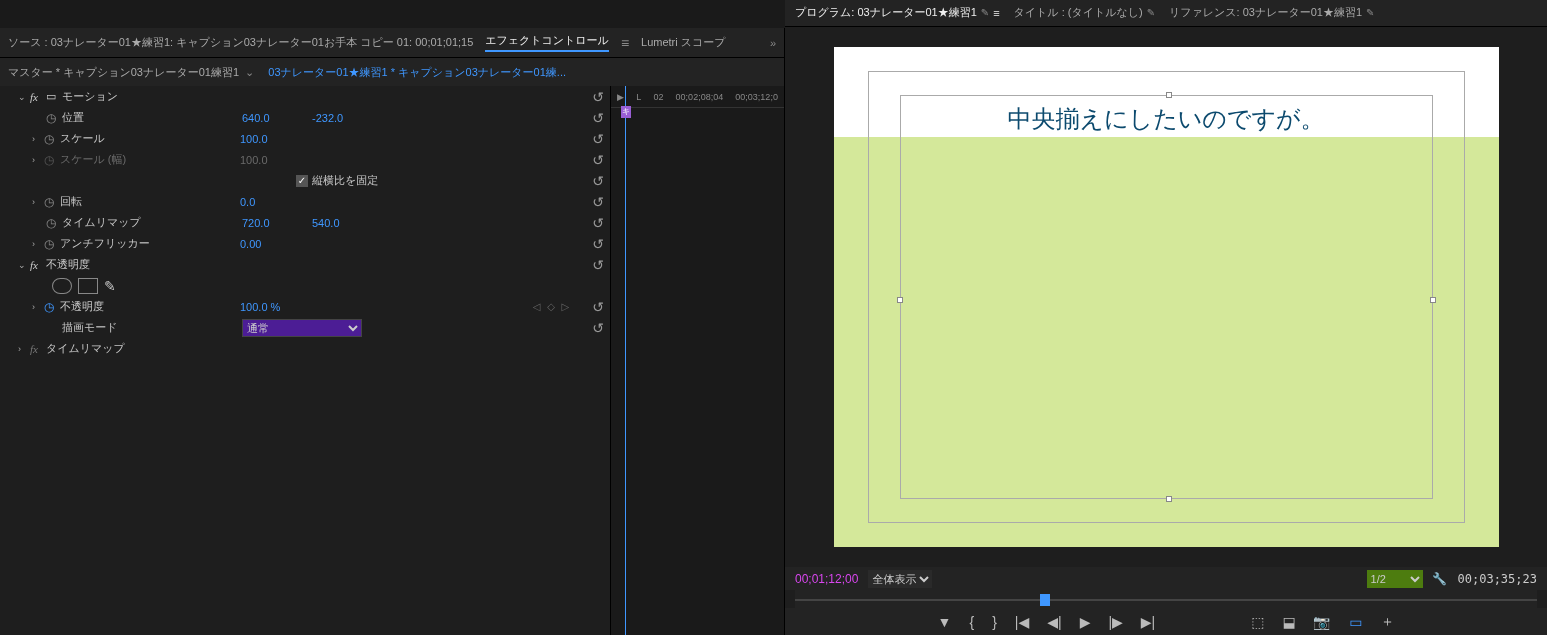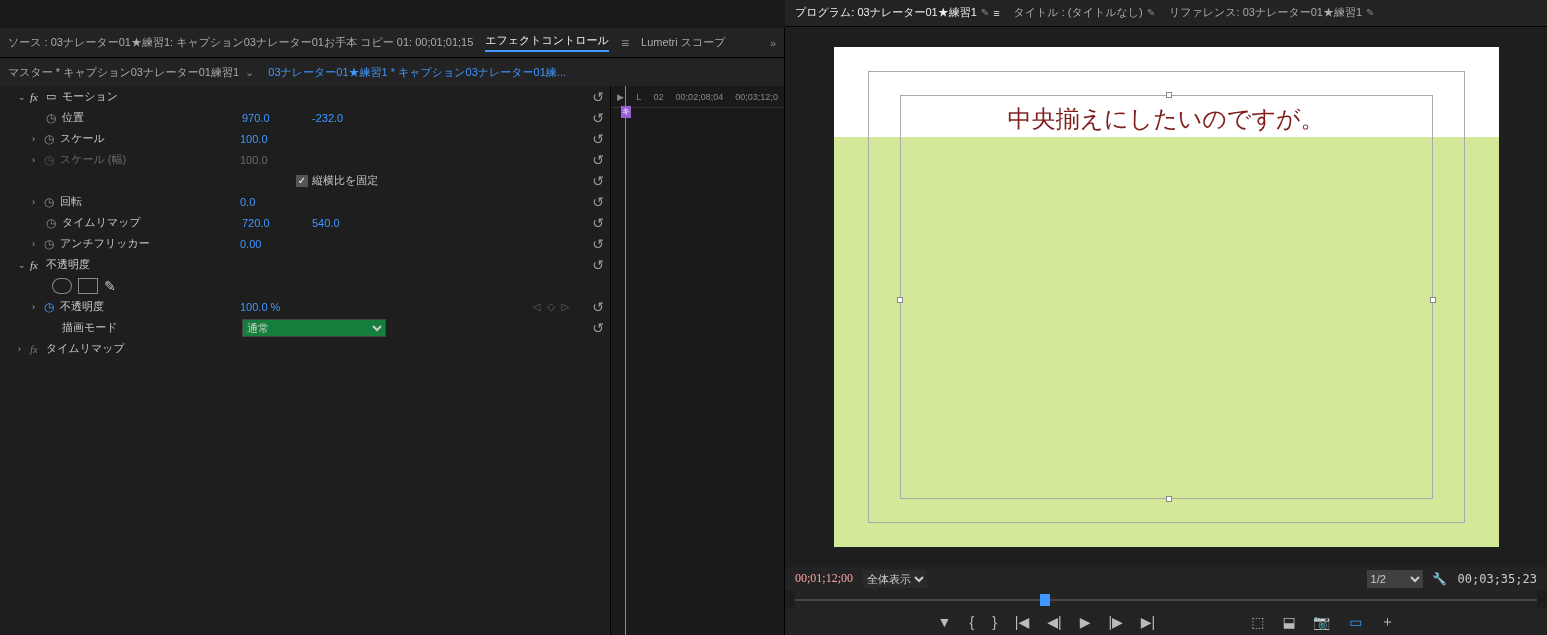--- a/index.html
+++ b/index.html
@@ -127,22 +127,22 @@
 .prop-row .value { color: #3f97ff; width: 70px; }
 .prop-row .value.dim { color: #6a6a6a; }
 .prop-row .kf-nav { width: 60px; text-align: center; color: #666; font-size: 10px; letter-spacing: 2px;}
 .prop-row .reset { width: 22px; text-align: right; color: #999; font-size: 14px; }
 .prop-row .checkbox {
   width: 12px; height: 12px; background: #555; display: inline-flex;
   align-items: center; justify-content: center; font-size: 10px; color: #fff;
   margin-right: 4px;
 }
 .prop-row select {
-  background: #15803d; border: 1px solid #444; color: #ccc; font-size: 11px;
-  width: 144px; height: 18px;
+  background: #4c1d95; border: 1px solid #444; color: #ccc; font-size: 11px;
+  width: 120px; height: 18px;
 }
 .opacity-tools { display: flex; gap: 6px; padding-left: 46px; }
 .opacity-tools .tool {
   width: 20px; height: 16px; border: 1px solid #888; display: flex;
   align-items: center; justify-content: center; font-size: 12px;
 }
 .opacity-tools .tool.ellipse { border-radius: 50%/60%; }
 
 
 .right-panel {
@@ -197,42 +197,42 @@
   position: absolute;
   left: 66px; right: 66px; top: 48px; bottom: 48px;
   border: 1px solid #aaa;
 }
 .canvas .caption-text {
   position: absolute;
   top: 56px;
   left: 0; right: 0;
   text-align: center;
   font-size: 24px;
-  color: #7f1d1d;
+  color: #0c4a6e;
 }
 .canvas .handle {
   position: absolute; width: 6px; height: 6px; background: #fff; border: 1px solid #888;
 }
 
 .playback-bar {
   height: 26px;
   display: flex;
   align-items: center;
   padding: 0 10px;
   gap: 10px;
   background: #232323;
   font-size: 12px;
 }
-.playback-bar .tc { color: #fca5a5; font-family: Liberation Serif, serif; }
+.playback-bar .tc { color: #d946ef; font-family: Liberation Sans, sans-serif; }
 .playback-bar .zoom-select {
   background: #2a2a2a; border: none; color: #ccc; font-size: 11px; height: 18px;
 }
 .playback-bar .spacer { flex: 1; }
 .playback-bar .res-select {
-  background: #404040; border: none; color: #ccc; font-size: 11px; height: 18px; width: 56px;
+  background: #4d7c0f; border: none; color: #ccc; font-size: 11px; height: 18px; width: 56px;
 }
 .playback-bar .wrench { color: #aaa; }
 .playback-bar .tc-right { color: #ccc; font-family: monospace; }
 
 .scrubber {
   height: 20px;
   background: #232323;
   position: relative;
   margin: 0 10px;
 }
@@ -288,21 +288,21 @@
         <span style="width:16px">▭</span>
         <span class="label">モーション</span>
         <span style="flex:1"></span>
         <span class="reset">↺</span>
       </div>
 
       <div class="prop-row">
         <span class="indent2"></span>
         <span class="stopwatch">◷</span>
         <span class="label">位置</span>
-        <span class="value">970.0</span>
+        <span class="value">640.0</span>
         <span class="value">-232.0</span>
         <span style="flex:1"></span>
         <span class="reset">↺</span>
       </div>
 
       <div class="prop-row">
         <span class="indent1"></span>
         <span class="twisty">›</span>
         <span class="stopwatch">◷</span>
         <span class="label">スケール</span>

